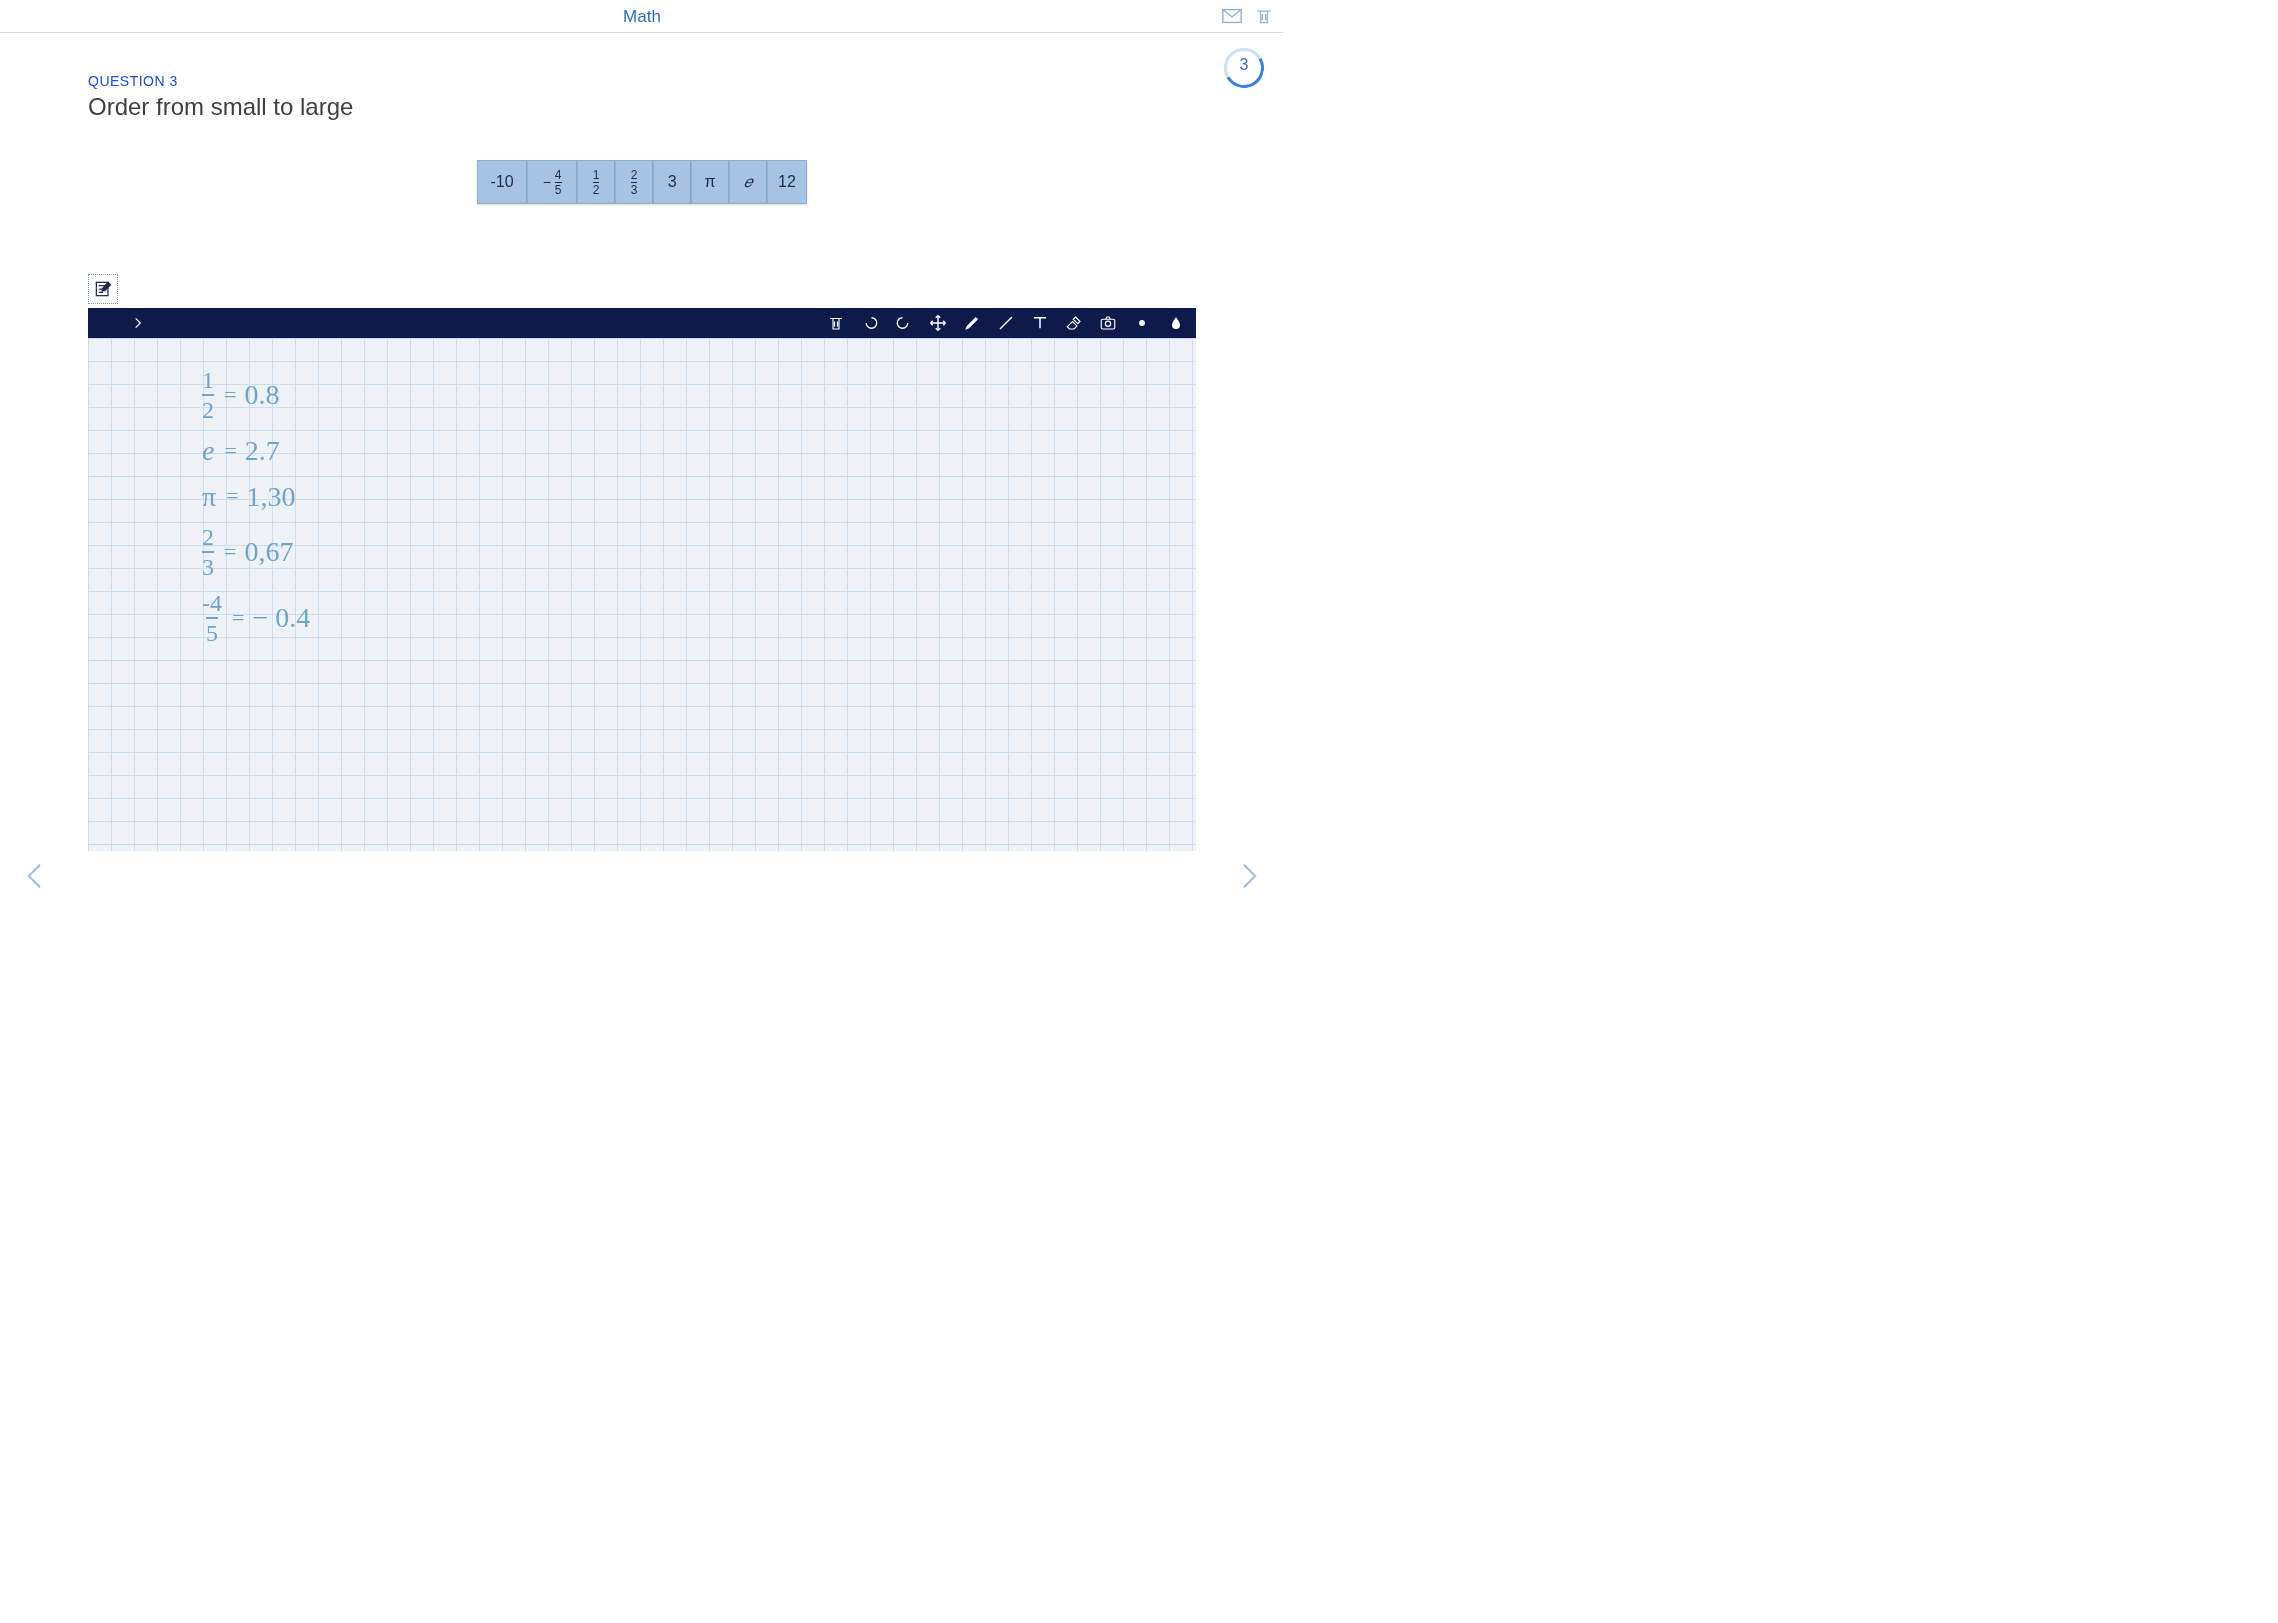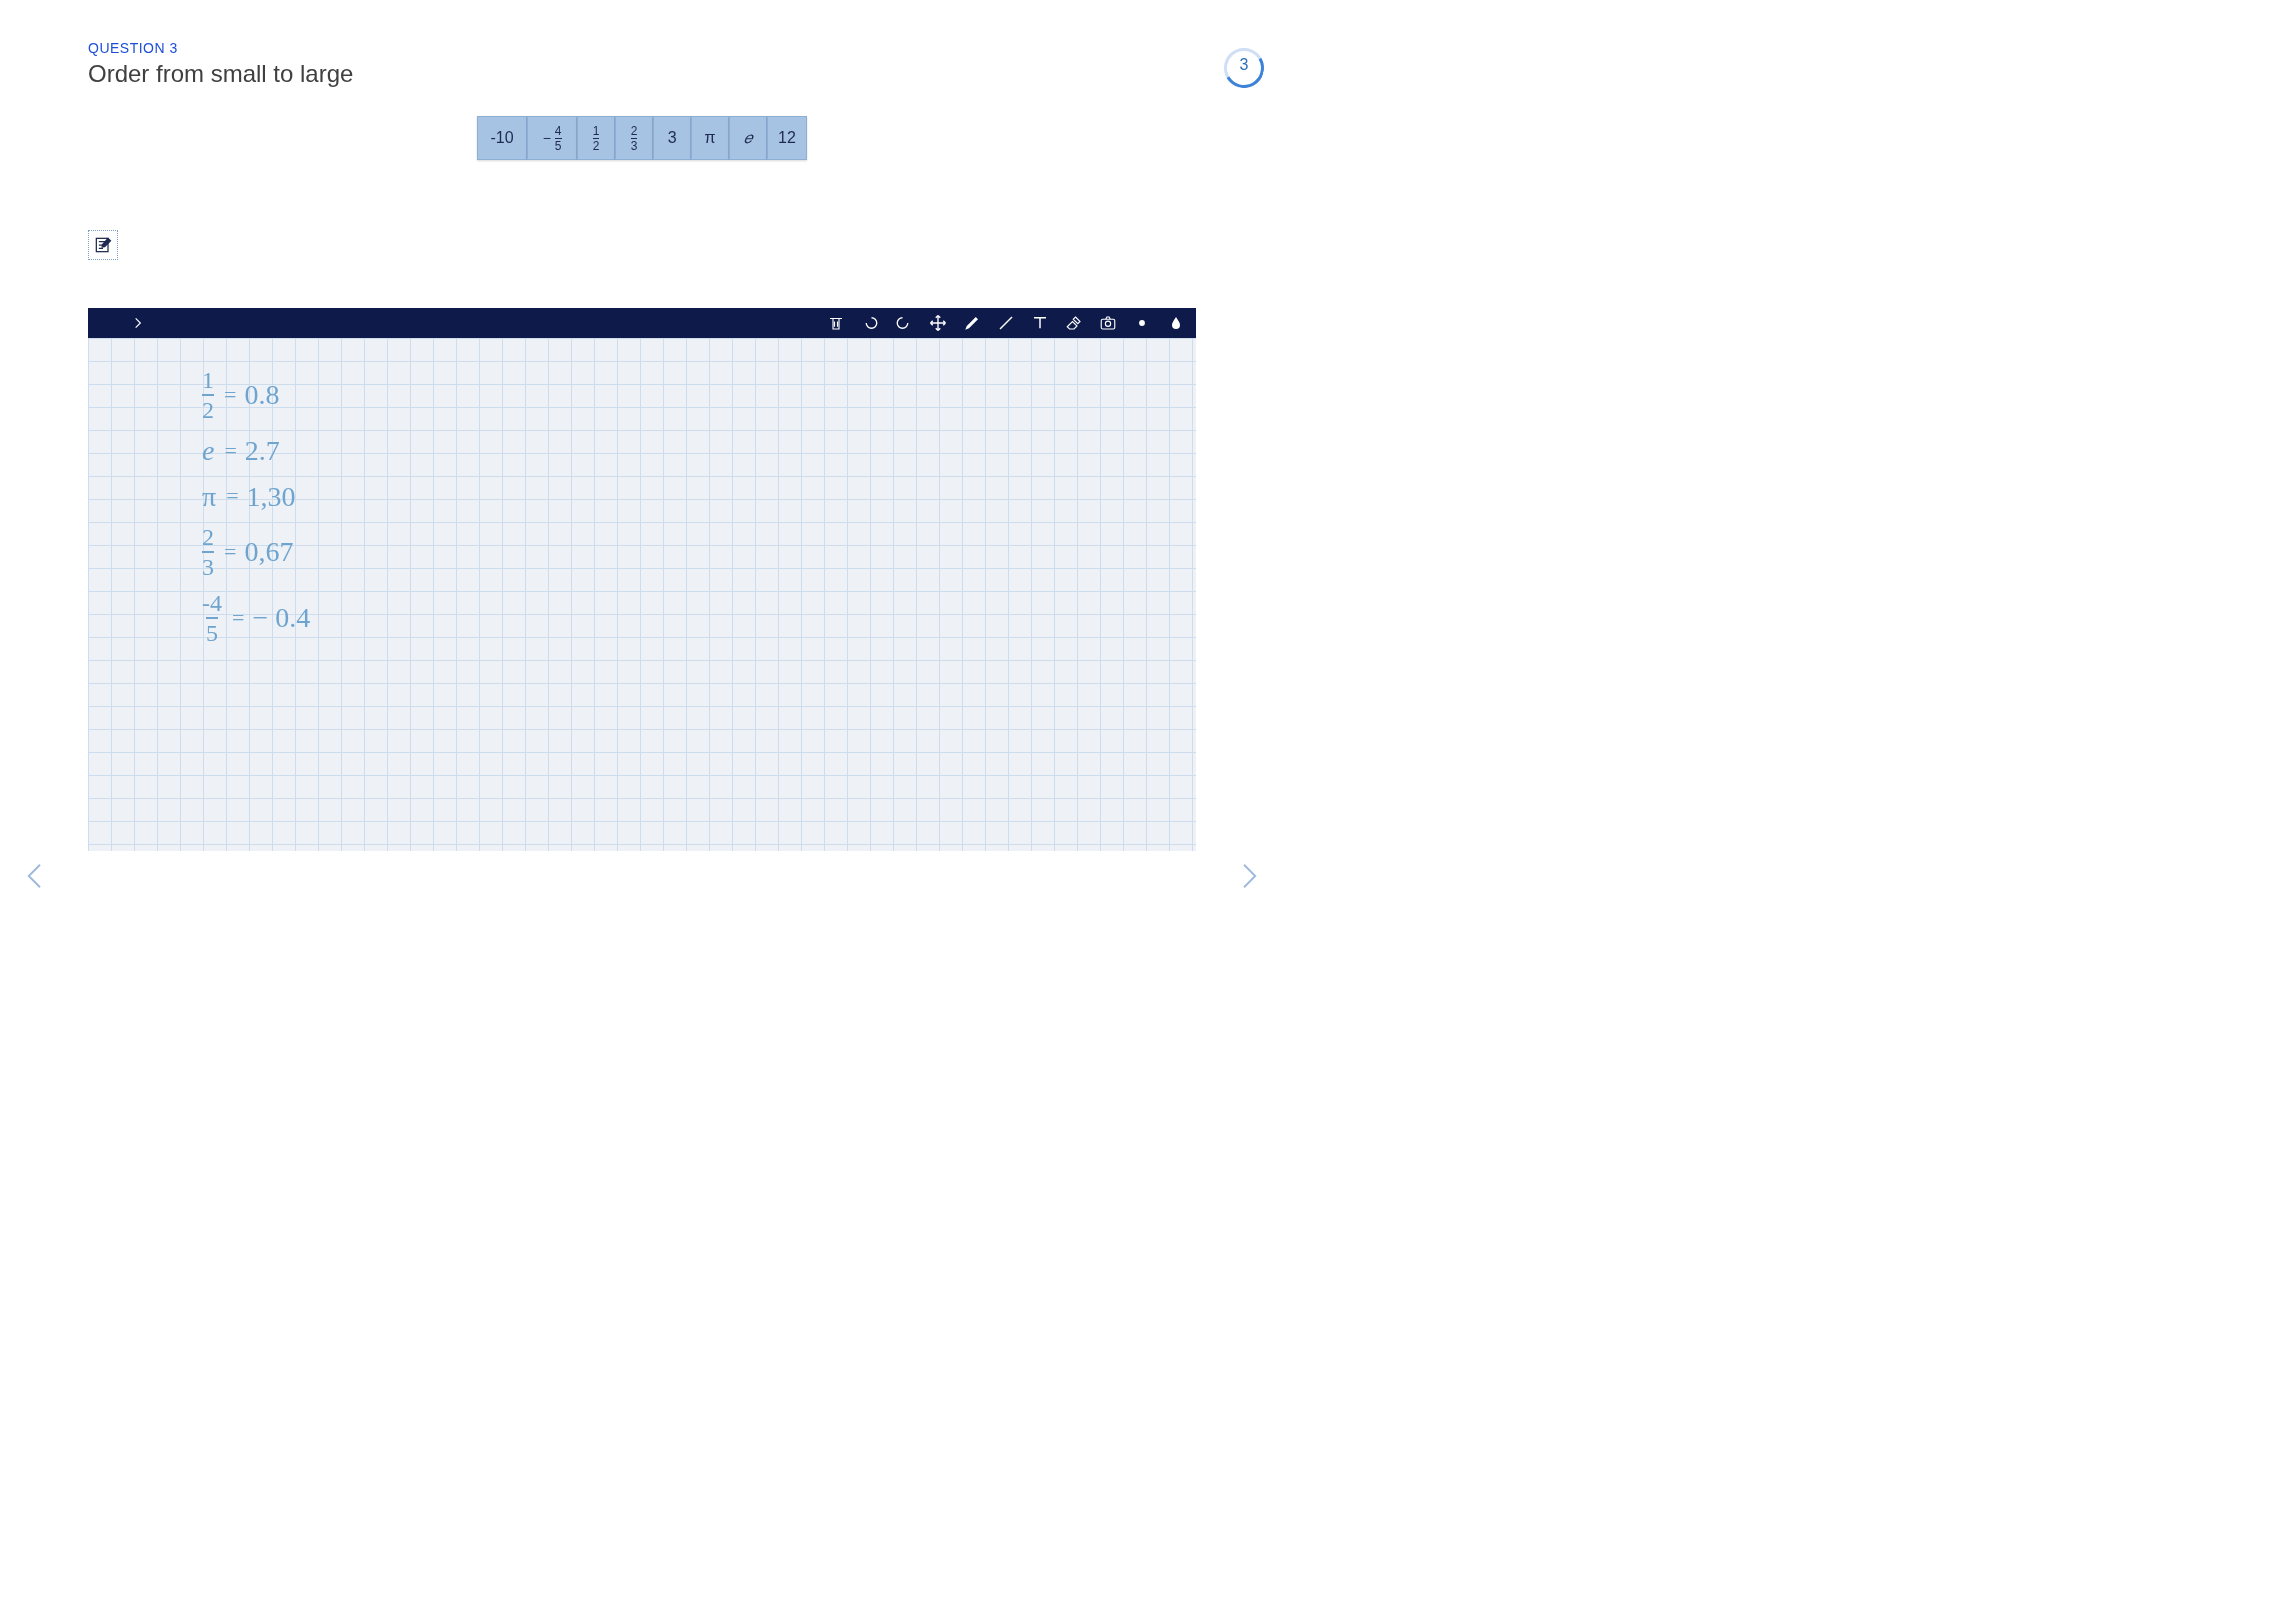--- a/index.html
+++ b/index.html
@@ -17,21 +17,21 @@
   .progress-circle { width:40px; height:40px; border-radius:50%; border:3px solid #cfdff5; position:absolute; }
   .progress-arc { width:40px; height:40px; border-radius:50%; border:3px solid transparent; border-bottom-color:#3b82d8; border-right-color:#3b82d8; position:absolute; transform:rotate(15deg);}
   .progress-num { position:absolute; width:40px; height:40px; line-height:34px; text-align:center; font-size:16px; color:#2f6fb6; font-weight:500;}
 
   
   .qhead { padding:40px 0 0 88px; }
   .qnum { font-size:14px; letter-spacing:0.5px; color:#1d4ed8; font-weight:400; }
   .qtitle { font-size:24px; color:#404040; margin-top:4px; font-weight:400; }
 
   
-  .tiles { display:flex; gap:0; justify-content:center; margin-top:28px; }
+  .tiles { display:flex; gap:0; justify-content:center; margin-top:39px; }
   .tile { min-width:38px; height:44px; padding:0 10px; background:#a7c3e3; border:1px solid #8eafd4; display:flex; align-items:center; justify-content:center; font-size:16px; color:#1e2a4f; cursor:grab; box-shadow:0 1px 2px rgba(0,0,0,.15);}
   .tile.wide { min-width:50px; }
   .frac { display:flex; flex-direction:column; align-items:center; font-size:12px; line-height:1;}
   .frac .n { padding-bottom:1px;}
   .frac .d { border-top:1px solid #1e2a4f; padding-top:1px;}
   .fracwrap { display:flex; align-items:center; gap:4px;}
   .fracwrap .sign { font-size:14px; }
 
   
   .scratchbtn { margin:70px 0 0 88px; width:30px; height:30px; border:1px dotted #7fa0c6; display:flex; align-items:center; justify-content:center; color:#1e2a4f; background:#fff; }
@@ -54,20 +54,36 @@
   
   .nav { position:absolute; bottom:6px; font-size:36px; color:#9db9dc; font-weight:200;}
   .nav.prev { left:20px; }
   .nav.next { right:20px; }
 </style>
 </head>
 <body>
 
 <div class="app">
 
+  <div class="topbar">
+    <span class="title">Math</span>
+    <div class="topicons">
+      <span class="ic">
+        <svg viewBox="0 0 24 24" width="22" height="22" fill="none" stroke="#8fb0d6" stroke-width="1.5">
+            <rect x="2" y="5" width="20" height="14"></rect>
+            <path d="M2 5l10 8 10-8"></path>
+          </svg>
+      </span>
+      <span class="ic">
+        <svg viewBox="0 0 24 24" width="20" height="22" fill="none" stroke="#8fb0d6" stroke-width="1.5">
+            <path d="M4 6h16M8 6v14h8V6M10 10v7M14 10v7"></path>
+          </svg>
+      </span>
+    </div>
+  </div>
 
   <div class="progress">
     <div class="progress-circle"></div>
     <div class="progress-arc"></div>
     <div class="progress-num">3</div>
   </div>
 
   <div class="qhead">
     <div class="qnum">QUESTION 3</div>
     <div class="qtitle">Order from small to large</div>

